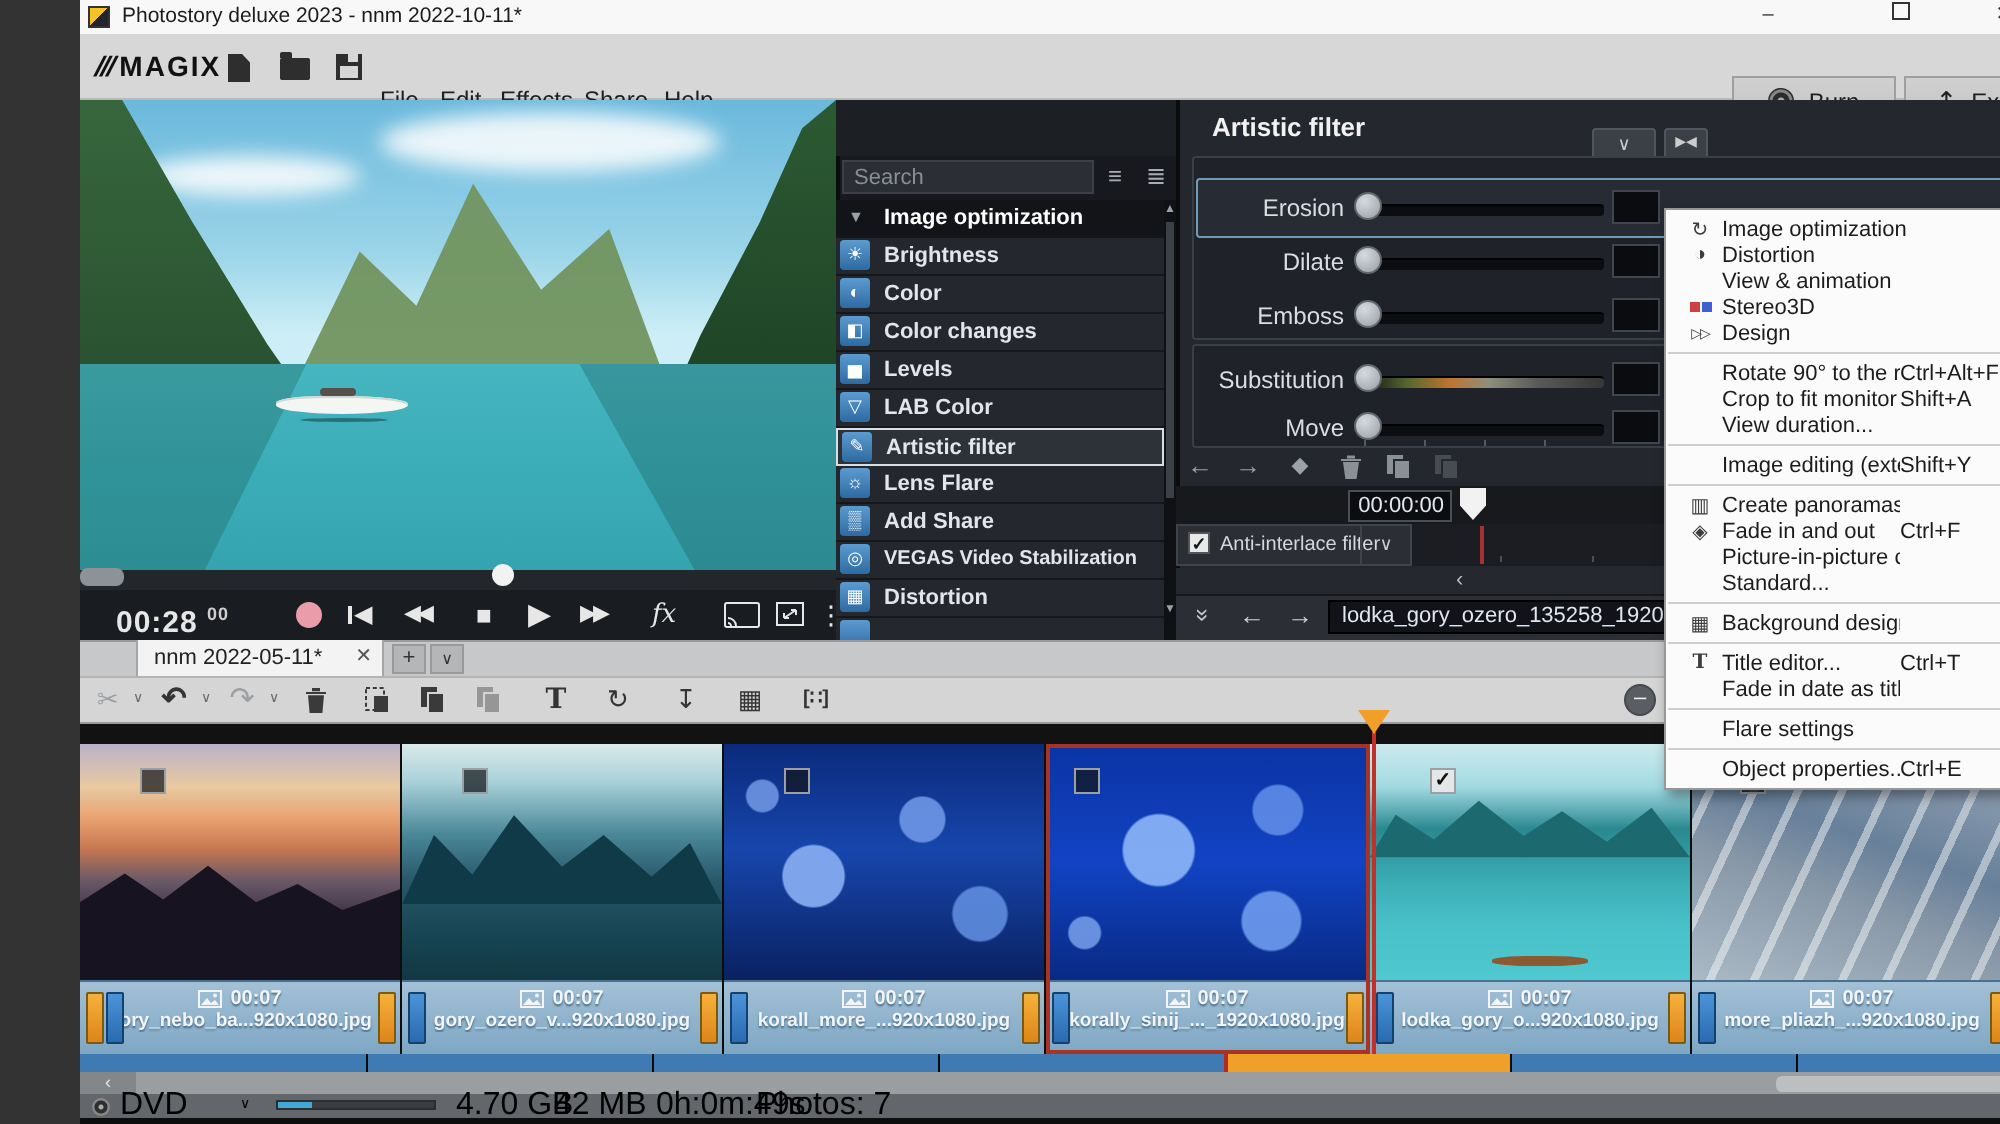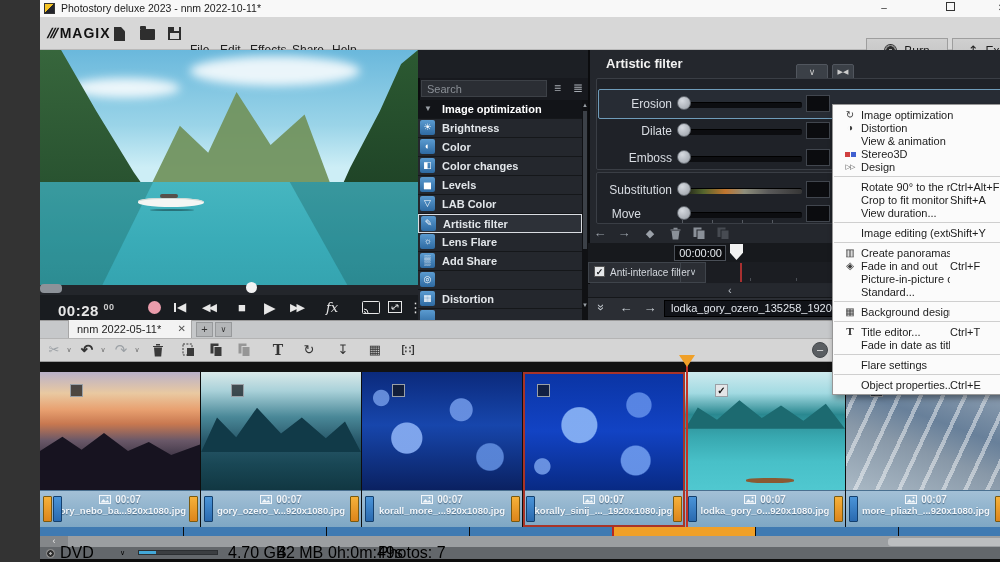--- a/index.html
+++ b/index.html
@@ -330,20 +330,21 @@
     <div class="fxrow">
         <span class="fico">☼</span>
         <span class="flbl">Lens Flare</span>
       </div>
     <div class="fxrow">
         <span class="fico">▒</span>
         <span class="flbl">Add Share</span>
       </div>
     <div class="fxrow">
         <span class="fico">◎</span>
+        <span class="flbl" style="font-size:10px">VEGAS Video Stabilization</span>
       </div>
     <div class="fxrow">
         <span class="fico">▦</span>
         <span class="flbl">Distortion</span>
       </div>
     <div class="fxrow">
         <span class="fico"></span>
       </div>
   </div>
   <div class="abs fxscroll"></div>
@@ -373,21 +374,21 @@
   <div class="abs slbl" style="left:548px;top:151px;width:84px">Emboss</div>
   <div class="abs strack" style="left:642px;top:156px;width:120px"></div>
   <div class="abs sthumb" style="left:637px;top:150px"></div>
   <div class="abs sval" style="left:766px;top:149px"></div>
 
   <div class="abs slbl" style="left:490px;top:183px;width:142px">Substitution</div>
   <div class="abs strack rainbow" style="left:642px;top:188px;width:120px"></div>
   <div class="abs sthumb" style="left:637px;top:182px"></div>
   <div class="abs sval" style="left:766px;top:181px"></div>
 
-  <div class="abs slbl" style="left:517px;top:207px;width:84px">Move</div>
+  <div class="abs slbl" style="left:548px;top:207px;width:84px">Move</div>
   <div class="abs strack" style="left:642px;top:212px;width:120px"></div>
   <div class="abs sthumb" style="left:637px;top:206px"></div>
   <div class="abs sval" style="left:766px;top:205px"></div>
   <div class="abs" style="left:642px;top:220px;width:120px;height:3px;background:repeating-linear-gradient(90deg,#555a61 0 1px,transparent 1px 30px)"></div>
 
   <div class="abs kfi" style="left:552px;width:16px">←</div>
   <div class="abs kfi" style="left:576px;width:16px">→</div>
   <div class="abs kfi" style="left:602px;width:16px;font-size:11px">◆</div>
   <div class="abs kfi" style="left:628px;width:14px;color:#8a9098">
     <svg width="11" height="13" style="margin-top:3px">

